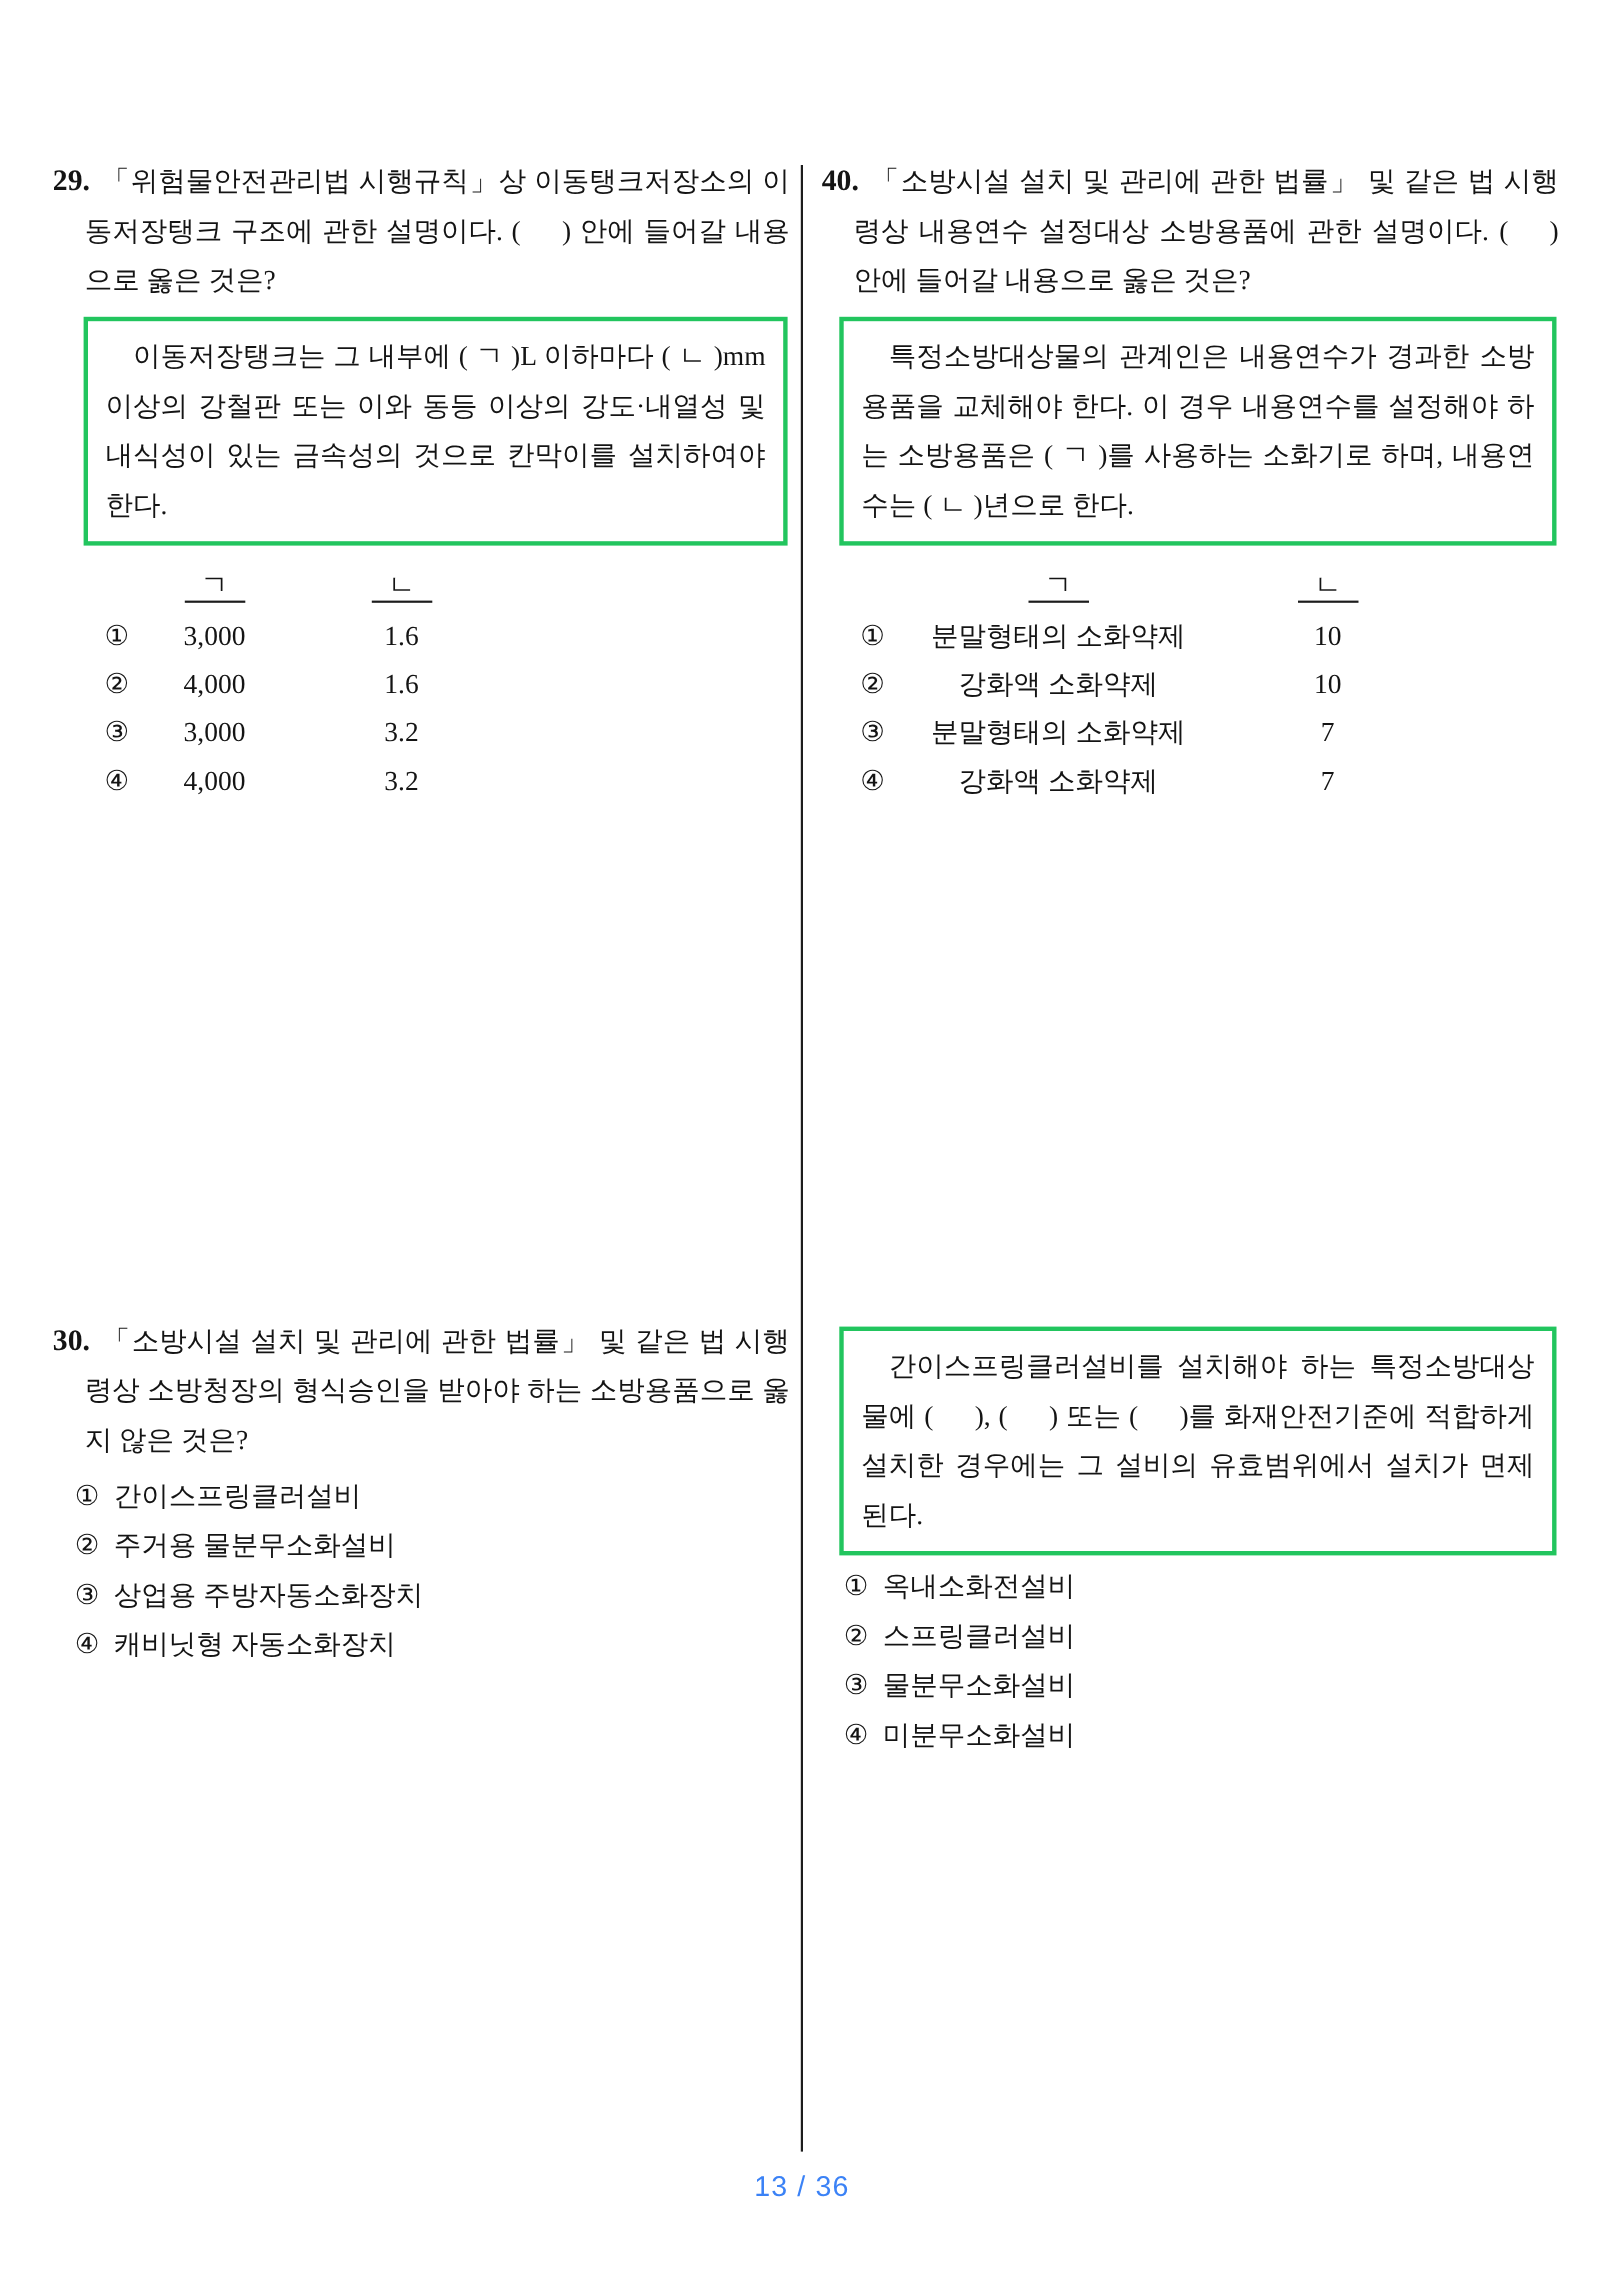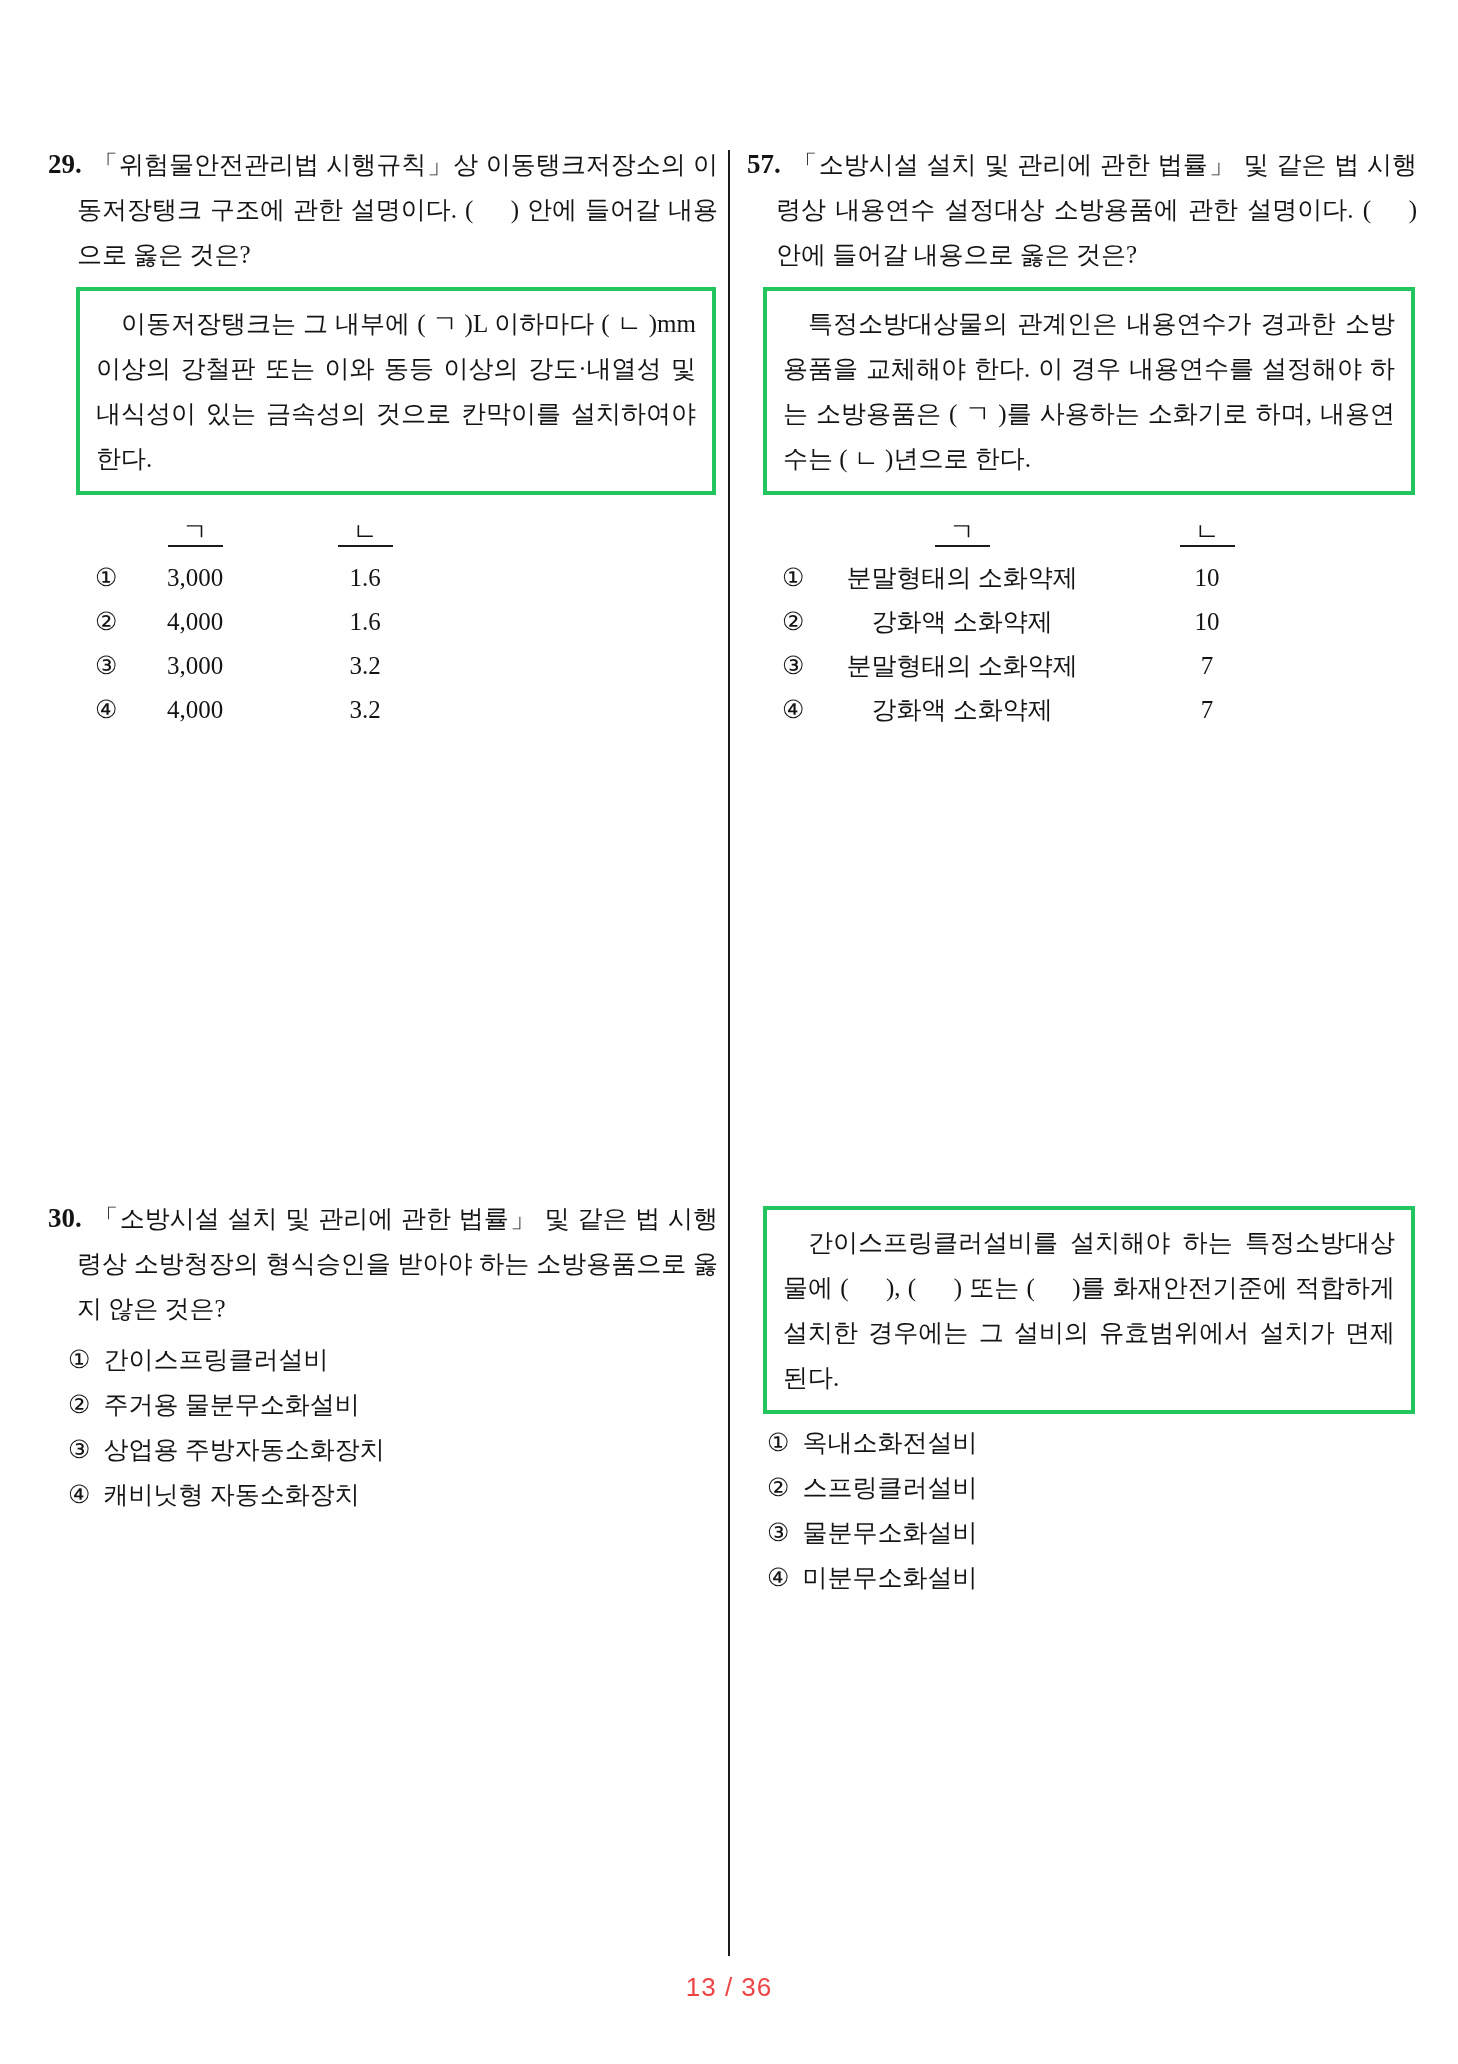--- a/index.html
+++ b/index.html
@@ -36,21 +36,21 @@
     justify-self:center; border-bottom:2px solid #1c1c1c;
     padding:0 15px; line-height:36px;
   }
   .gv, .nv { text-align:center; }
   .marker { text-align:left; }
   .options { margin-top:6px; padding-left:20px; }
   .opt { display:flex; align-items:center; height:45px; gap:13px; }
   .footer {
     position:absolute; left:0; right:0; top:1972px; text-align:center;
     font-family:"Liberation Sans","DejaVu Sans",sans-serif;
-    font-size:26px; color:#ef4444; letter-spacing:1px;
+    font-size:26px; color:#3b82f6; letter-spacing:1px;
   }
 </style>
 </head>
 <body>
 
 <div class="page">
 
   <div class="divider"></div>
 
   <section class="q" id="q29">
@@ -103,21 +103,21 @@
         <span>상업용 주방자동소화장치</span>
       </div>
       <div class="opt">
         <span>④</span>
         <span>캐비닛형 자동소화장치</span>
       </div>
     </div>
   </section>
 
   <section class="q" id="q31">
-    <p class="prompt"><b class="qnum">57.</b><span>「소방시설 설치 및 관리에 관한 법률」 및 같은 법 시행령상 내용연수 설정대상 소방용품에 관한 설명이다. (   ) 안에 들어갈 내용으로 옳은 것은?</span></p>
+    <p class="prompt"><b class="qnum">40.</b><span>「소방시설 설치 및 관리에 관한 법률」 및 같은 법 시행령상 내용연수 설정대상 소방용품에 관한 설명이다. (   ) 안에 들어갈 내용으로 옳은 것은?</span></p>
     <div class="abox">
       <p>특정소방대상물의 관계인은 내용연수가 경과한 소방용품을 교체해야 한다. 이 경우 내용연수를 설정해야 하는 소방용품은 ( ㄱ )를 사용하는 소화기로 하며, 내용연수는 ( ㄴ )년으로 한다.</p>
     </div>
     <div class="opt-table">
       <div class="trow thead cols-31">
         <span></span>
         <span class="gv"><span class="hu">ㄱ</span></span>
         <span class="nv"><span class="hu">ㄴ</span></span>
       </div>
       <div class="trow cols-31">

